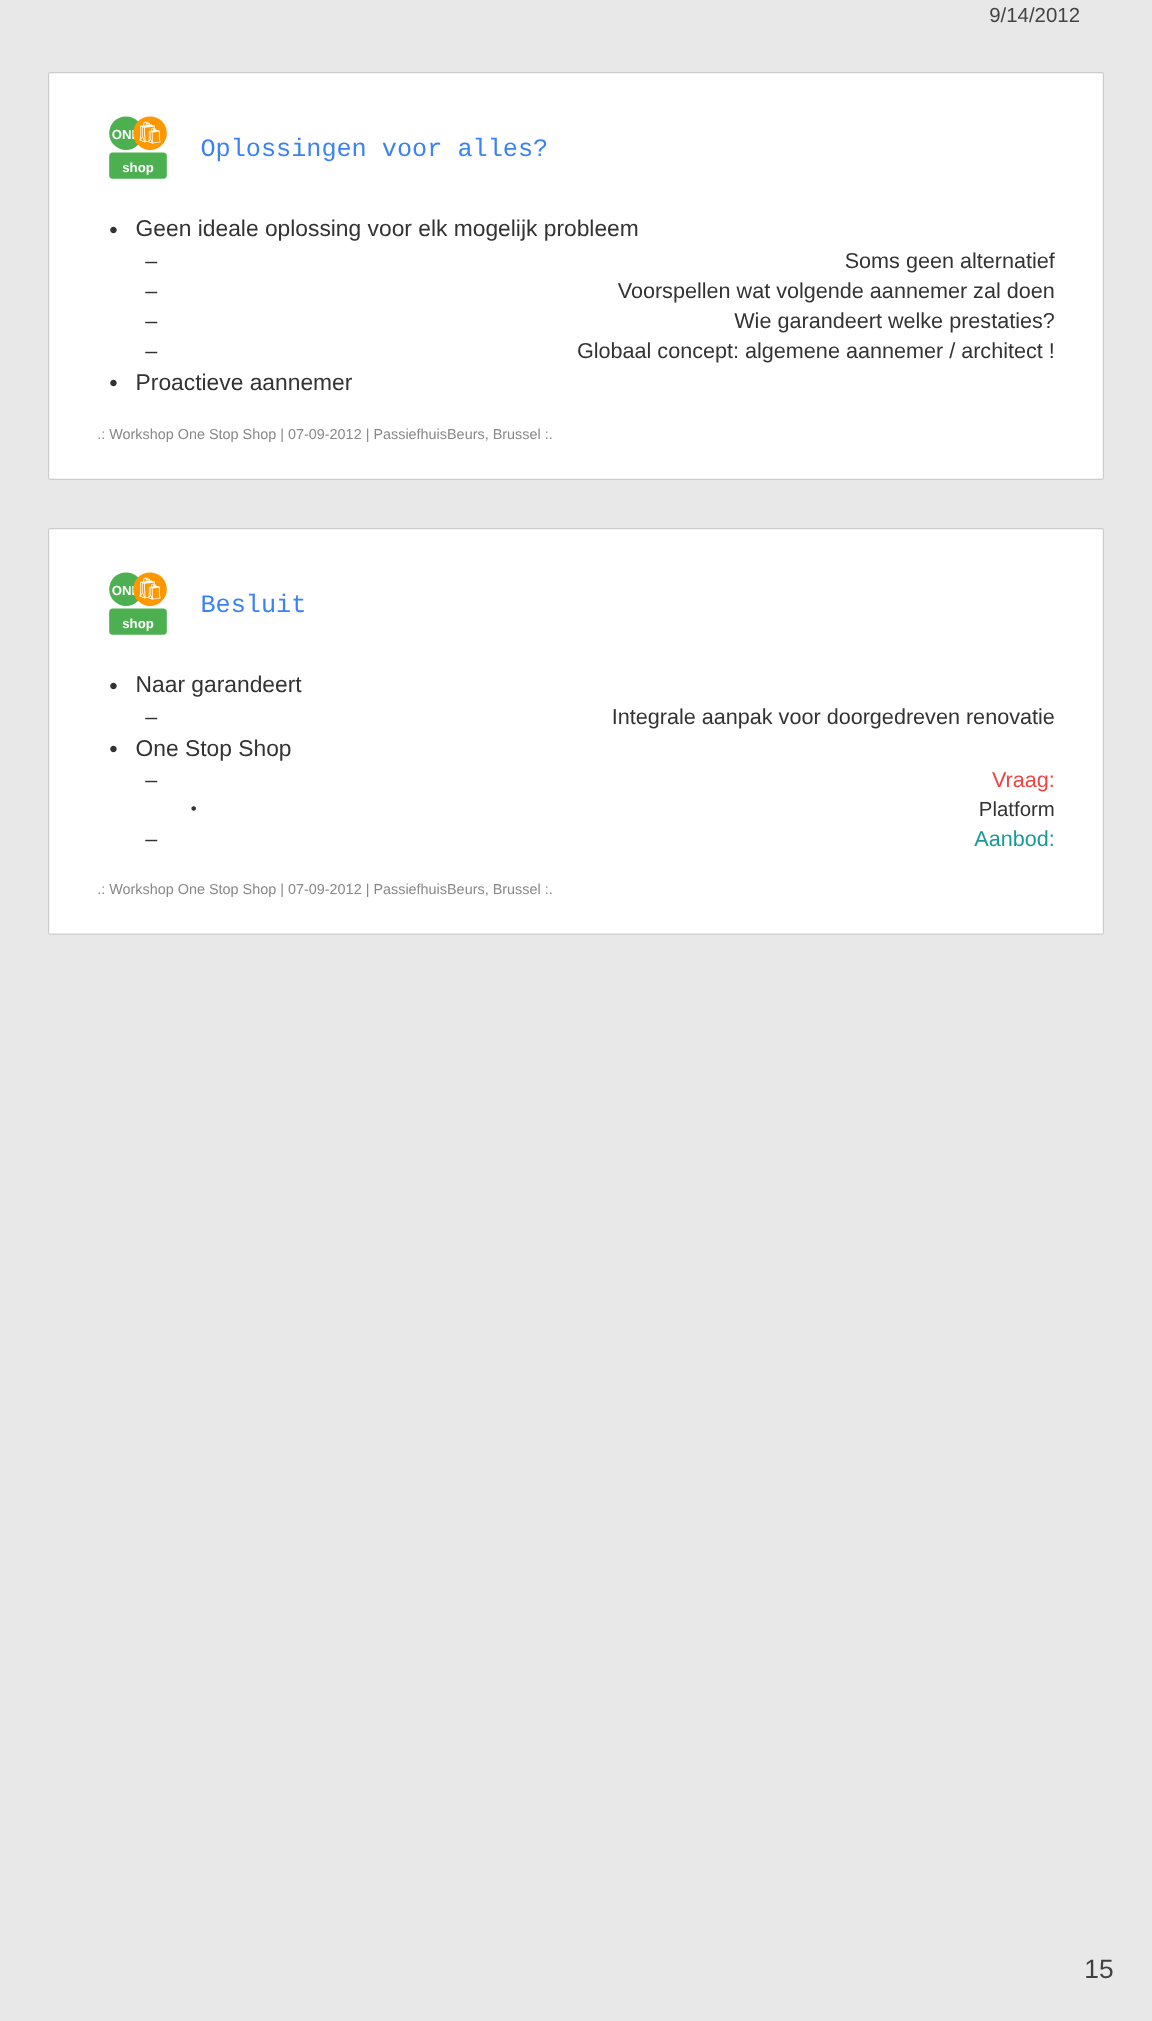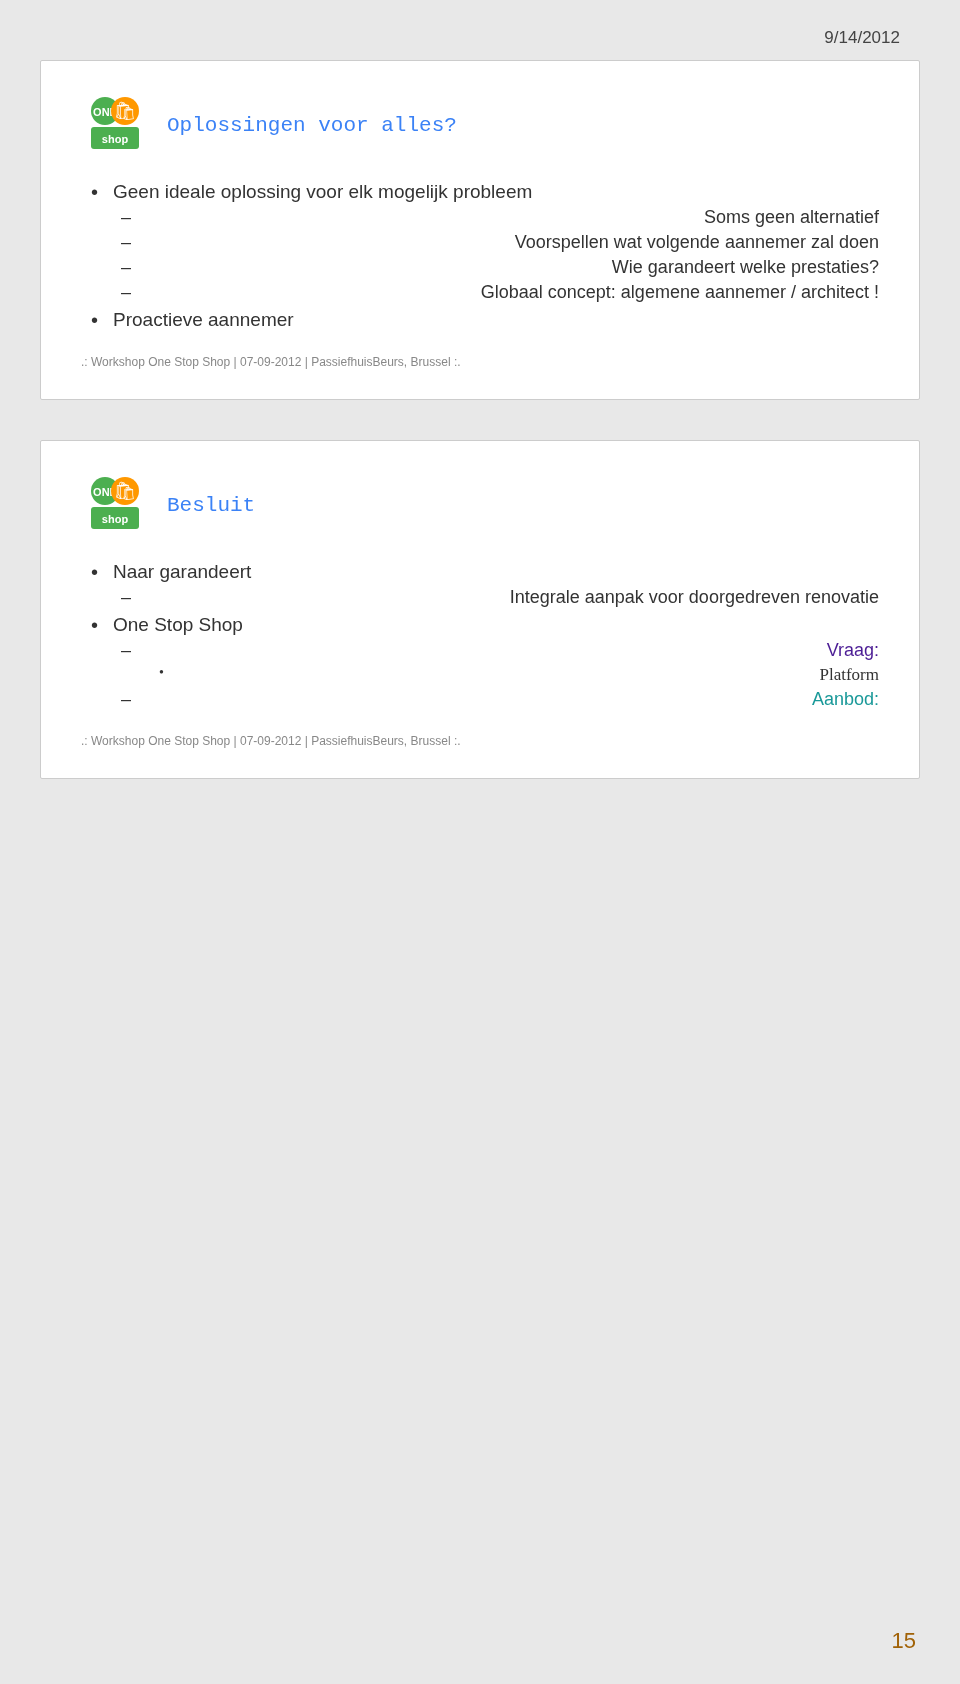--- a/index.html
+++ b/index.html
@@ -118,40 +118,39 @@
     }
 
     .footer-text {
       margin-top: 24px;
       font-size: 12px;
       color: #888;
       text-align: left;
     }
 
     .vraag-label {
-      color: #4c1d95;
+      color: #ef4444;
     }
     .aanbod-label {
       color: #1a9999;
     }
     .platform-text {
       color: #333;
-      font-family: Liberation Serif, serif;
     }
     .clustering-text {
       color: #1a9999;
     }
     .uitvoering-text {
       color: #333;
     }
   </style>
 </head>
 <body>
 
-<div style="position:absolute; top:28px; right:60px; font-size:17px; color:#444;">9/14/2012</div>
+<div style="position:absolute; top:3px; right:60px; font-size:17px; color:#444;">9/14/2012</div>
 
 <div class="slides-container">
 
   <div class="slide">
     <div class="slide-header">
 
       <svg class="logo-svg" viewBox="0 0 68 68" xmlns="http://www.w3.org/2000/svg">
 
         <circle cx="24" cy="20" r="14" fill="#4CAF50"></circle>
         <text x="24" y="25" text-anchor="middle" fill="white" font-size="11" font-weight="bold">ONE</text>
@@ -219,13 +218,13 @@
           </li>
         </ul>
       </li>
     </ul>
 
     <div class="footer-text">.: Workshop One Stop Shop | 07-09-2012 | PassiefhuisBeurs, Brussel :.</div>
   </div>
 
 </div>
 
-<div style="position:absolute; bottom: 30px; right: 44px; font-size: 22px; color: #a16207;">15</div>
+<div style="position:absolute; bottom: 30px; right: 32px; font-size: 22px; color: #404040;">15</div>
 
 </body></html>

